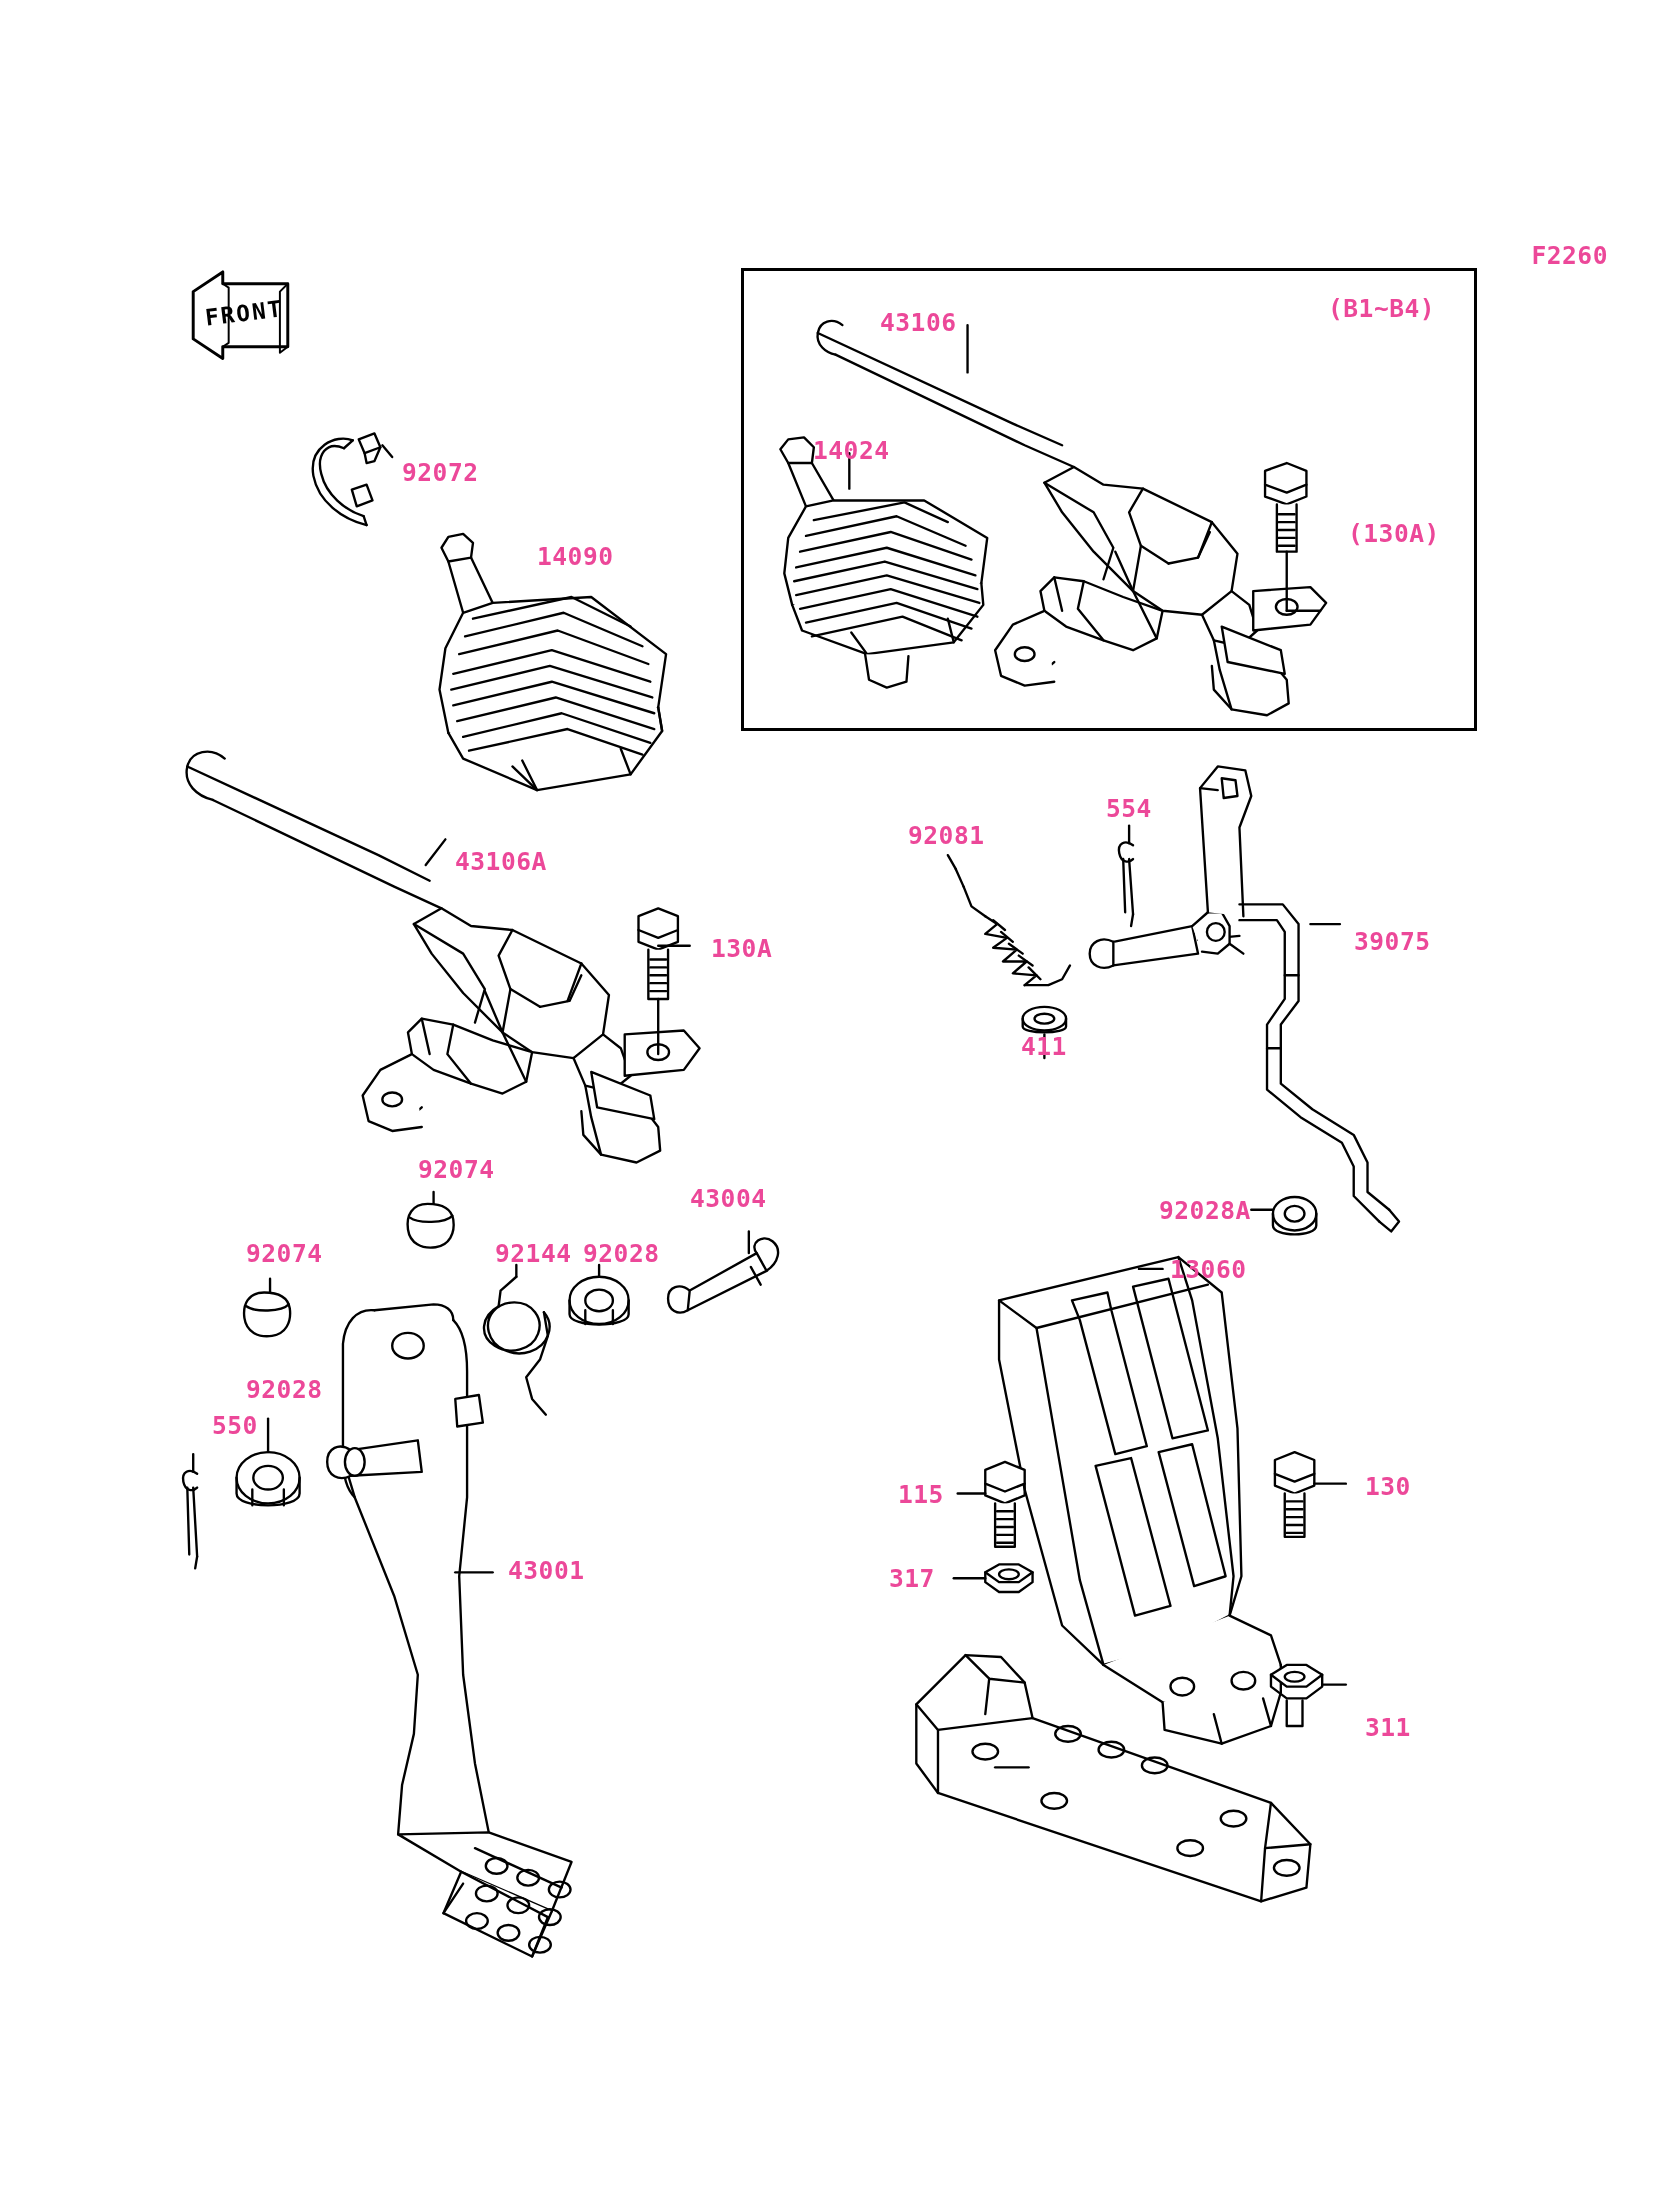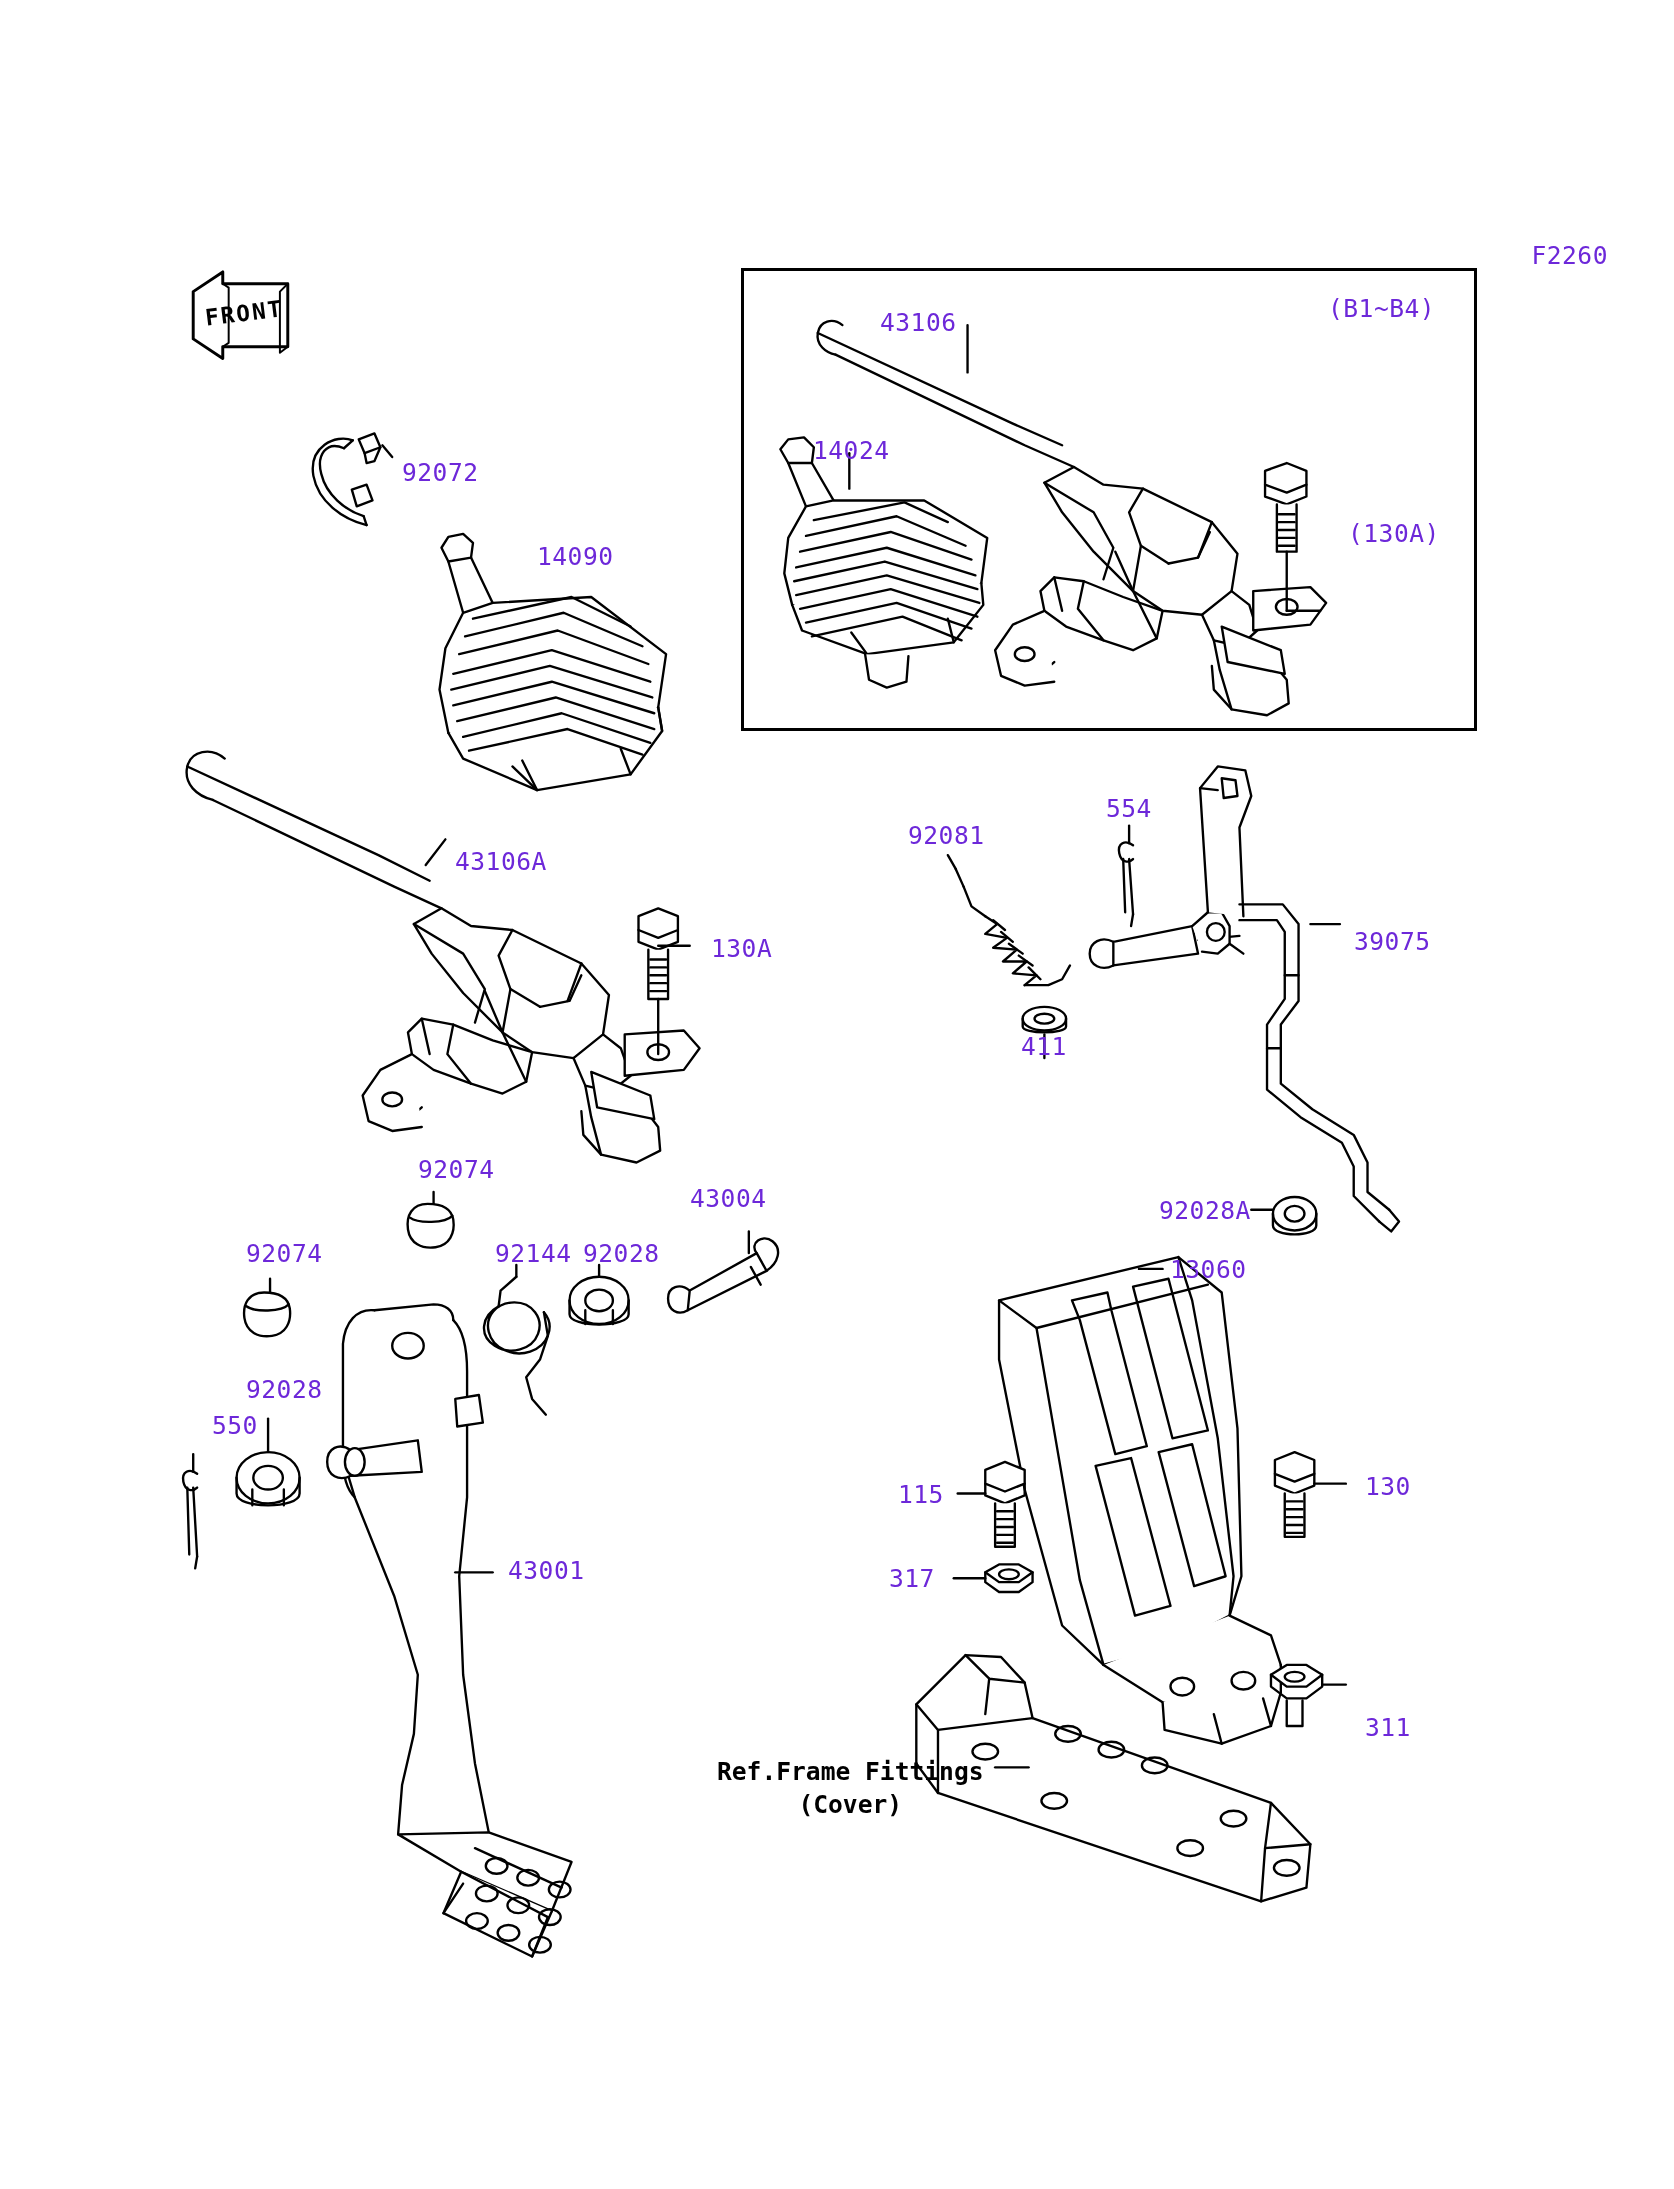--- a/index.html
+++ b/index.html
@@ -11,23 +11,23 @@
     position: relative;
     width: 1675px;
     height: 2190px;
     background: #ffffff;
     font-family: "DejaVu Sans Mono", monospace;
     overflow: hidden;
   }
   .lbl {
     position: absolute;
     font-family: "DejaVu Sans Mono", monospace;
-    font-weight: normal;
+    font-weight: bold;
     font-size: 24.6px;
-    color: #6d28d9;
+    color: #ec4899;
     white-space: pre;
     letter-spacing: 0.5px;
   }
   .diag-svg {
     position: absolute;
     left: 0;
     top: 0;
     width: 1675px;
     height: 2190px;
   }
@@ -419,21 +419,20 @@
   </svg>
 
   <div class="inset-box"></div>
 
   <div class="front-text">FRONT</div>
 
   <div class="lbl code-top">F2260</div>
 
   <div class="lbl" style="left:1328px; top:294px;">(B1~B4)</div>
 
-  <div class="ref-text"><span>Ref.Frame Fittings</span><br><span>(Cover)</span></div>
 
   <div class="lbl" style="left:402px; top:458px;">92072</div>
   <div class="lbl" style="left:537px; top:542px;">14090</div>
   <div class="lbl" style="left:880px; top:308px;">43106</div>
   <div class="lbl" style="left:813px; top:436px;">14024</div>
   <div class="lbl" style="left:1348px; top:519px;">(130A)</div>
   <div class="lbl" style="left:455px; top:847px;">43106A</div>
   <div class="lbl" style="left:711px; top:934px;">130A</div>
   <div class="lbl" style="left:908px; top:821px;">92081</div>
   <div class="lbl" style="left:1106px; top:794px;">554</div>

